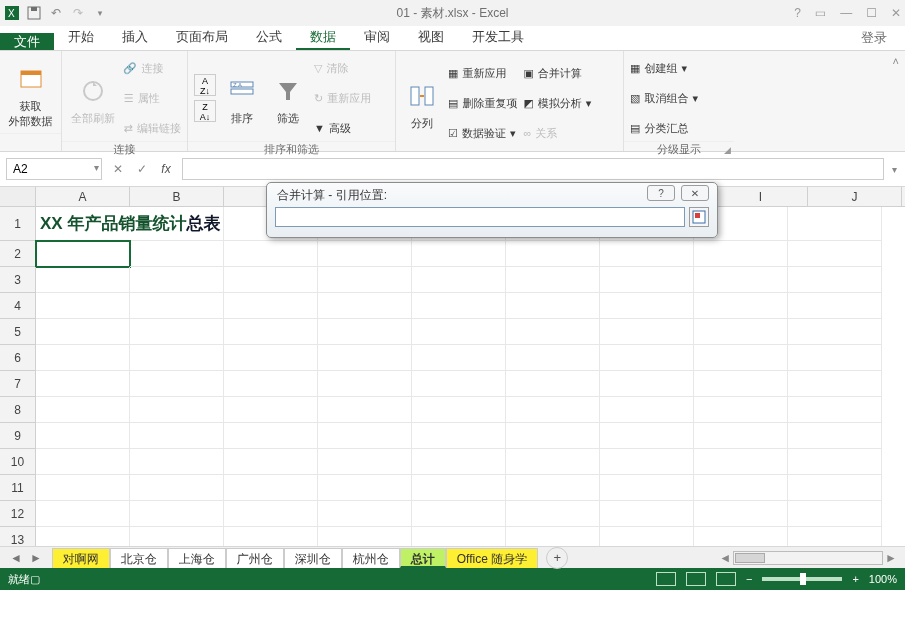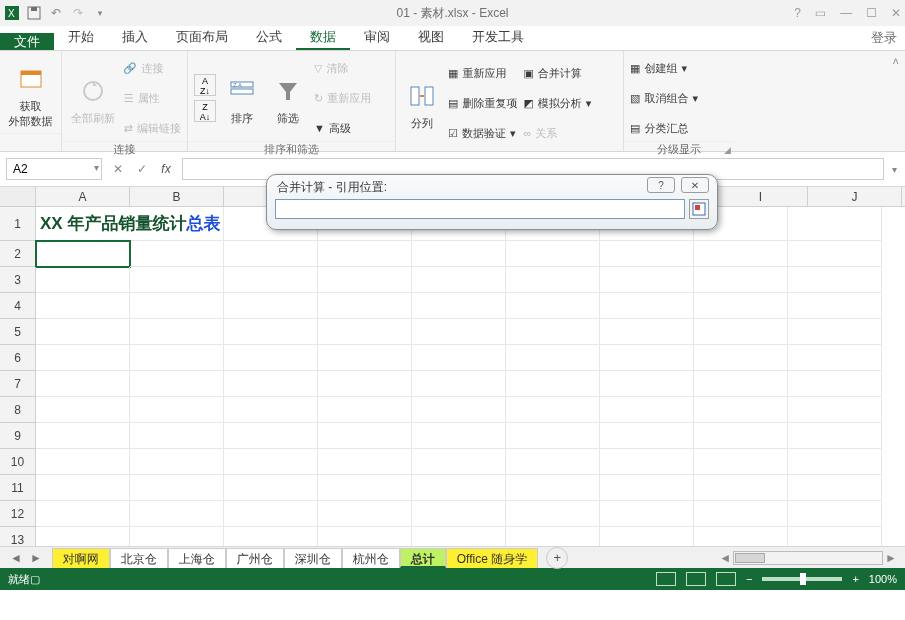--- a/index.html
+++ b/index.html
@@ -8,21 +8,21 @@
   .titlebar { height: 26px; background:#f2f2f2; display:flex; align-items:center; color:#6f6f6f; font-size:12px; position:relative; }
   .titlebar .left-icons { display:flex; align-items:center; gap:6px; padding-left:4px; }
   .titlebar .center { position:absolute; left:50%; transform:translateX(-50%); }
   .titlebar .right-icons { position:absolute; right:4px; display:flex; gap:14px; align-items:center; color:#9a9a9a; }
   .ico-sm { width:16px; height:16px; display:inline-flex; align-items:center; justify-content:center; }
   
   .menubar { height:24px; background:#fff; display:flex; align-items:flex-end; font-size:13px; color:#3b3b3b; position:relative; }
   .menubar .file-tab { background:#166a36; color:#fff; height:17px; padding:0 14px; display:flex; align-items:center; }
   .menubar .tab { padding:0 14px; height:24px; display:flex; align-items:center; border-bottom:2px solid transparent; }
   .menubar .tab.active { color:#166a36; border-bottom:2px solid #166a36; }
-  .menubar .login { position:absolute; right:8px; top:3px; color:#6a6a6a; font-size:13px; }
+  .menubar .login { position:absolute; right:18px; top:3px; color:#6a6a6a; font-size:13px; }
   
   .ribbon { height:102px; background:#f6f6f6; border-top:1px solid #d7d7d7; border-bottom:1px solid #d7d7d7; display:flex; position:relative; }
   .group { border-right:1px solid #e1e1e1; height:100%; display:flex; flex-direction:column; justify-content:space-between; }
   .group .content { flex:1; display:flex; align-items:center; padding:4px 6px 0 6px; gap:6px; }
   .group .label { height:18px; font-size:11px; color:#6a6a6a; text-align:center; border-top:1px solid #eee; display:flex; align-items:center; justify-content:center; position:relative; }
   .group .label .corner { position:absolute; right:3px; bottom:2px; font-size:9px; color:#9a9a9a;}
   .bigbtn { width:50px; text-align:center; font-size:11px; color:#3b3b3b; }
   .bigbtn.dim { color:#bdbdbd; }
   .bigbtn .icon { height:40px; display:flex; align-items:center; justify-content:center; }
   .smallstack { display:flex; flex-direction:column; gap:4px; font-size:11px; color:#3b3b3b; }
@@ -43,23 +43,23 @@
   .colh { width:94px; text-align:center; border-right:1px solid #d0d0d0; line-height:20px; }
   .rows { flex:1; overflow:hidden; }
   .row { display:flex; height:26px; }
   .rowh { width:36px; background:#f3f3f3; border-right:1px solid #d0d0d0; border-bottom:1px solid #d0d0d0; font-size:12px; text-align:center; line-height:26px; color:#444; }
   .cell { width:94px; border-right:1px solid #e7e7e7; border-bottom:1px solid #e7e7e7; font-size:12px; padding-left:4px; line-height:26px; }
   .row.first .rowh { height:34px; line-height:34px;} 
   .row.first .cell { height:34px; line-height:34px;} 
   .row.first { height:34px; }
   .cell.merged-title { font-size:17px; font-weight:bold; width:188px; white-space:nowrap; overflow:visible; }
   .cell.merged-title .black { color:#14532d; }
-  .cell.merged-title .red { color:#1d4ed8; }
-  
-  .dialog { position:absolute; left:266px; top:174px; width:452px; height:56px; background:linear-gradient(#f9fbfc,#e9eef2); border:1px solid #8c8c8c; border-radius:10px; box-shadow:2px 2px 6px rgba(0,0,0,0.35); z-index:20; }
+  .cell.merged-title .red { color:#0f172a; }
+  
+  .dialog { position:absolute; left:266px; top:182px; width:452px; height:56px; background:linear-gradient(#f9fbfc,#e9eef2); border:1px solid #8c8c8c; border-radius:5px; box-shadow:2px 2px 6px rgba(0,0,0,0.35); z-index:20; }
   .dialog .dtitle { height:24px; font-size:12px; color:#333; display:flex; align-items:center; padding-left:10px; position:relative; }
   .dialog .dbtns { position:absolute; right:8px; top:2px; display:flex; gap:6px; }
   .dlg-btn { width:28px; height:16px; border:1px solid #9c9c9c; border-radius:3px; background:#f4f6f8; font-size:10px; display:flex; align-items:center; justify-content:center; color:#555; }
   .dialog .dinput-row { display:flex; align-items:center; padding:0 8px 6px 8px; gap:4px; }
   .dialog .dinput { flex:1; height:20px; border:1px solid #7d9ab7; background:#fff; }
   .dialog .rangebtn { width:20px; height:20px; border:1px solid #9c9c9c; background:#f4f6f8; display:flex; align-items:center; justify-content:center; }
   
   .sheettabs { height:22px; background:#f0f0f0; border-top:1px solid #d7d7d7; display:flex; align-items:center; font-size:12px; color:#333; position:relative; }
   .sheetnav { display:flex; gap:8px; padding:0 10px; color:#777; }
   .sheettab { padding:0 10px; height:20px; line-height:20px; border:1px solid #ccc; border-bottom:none; background:#fff; }

